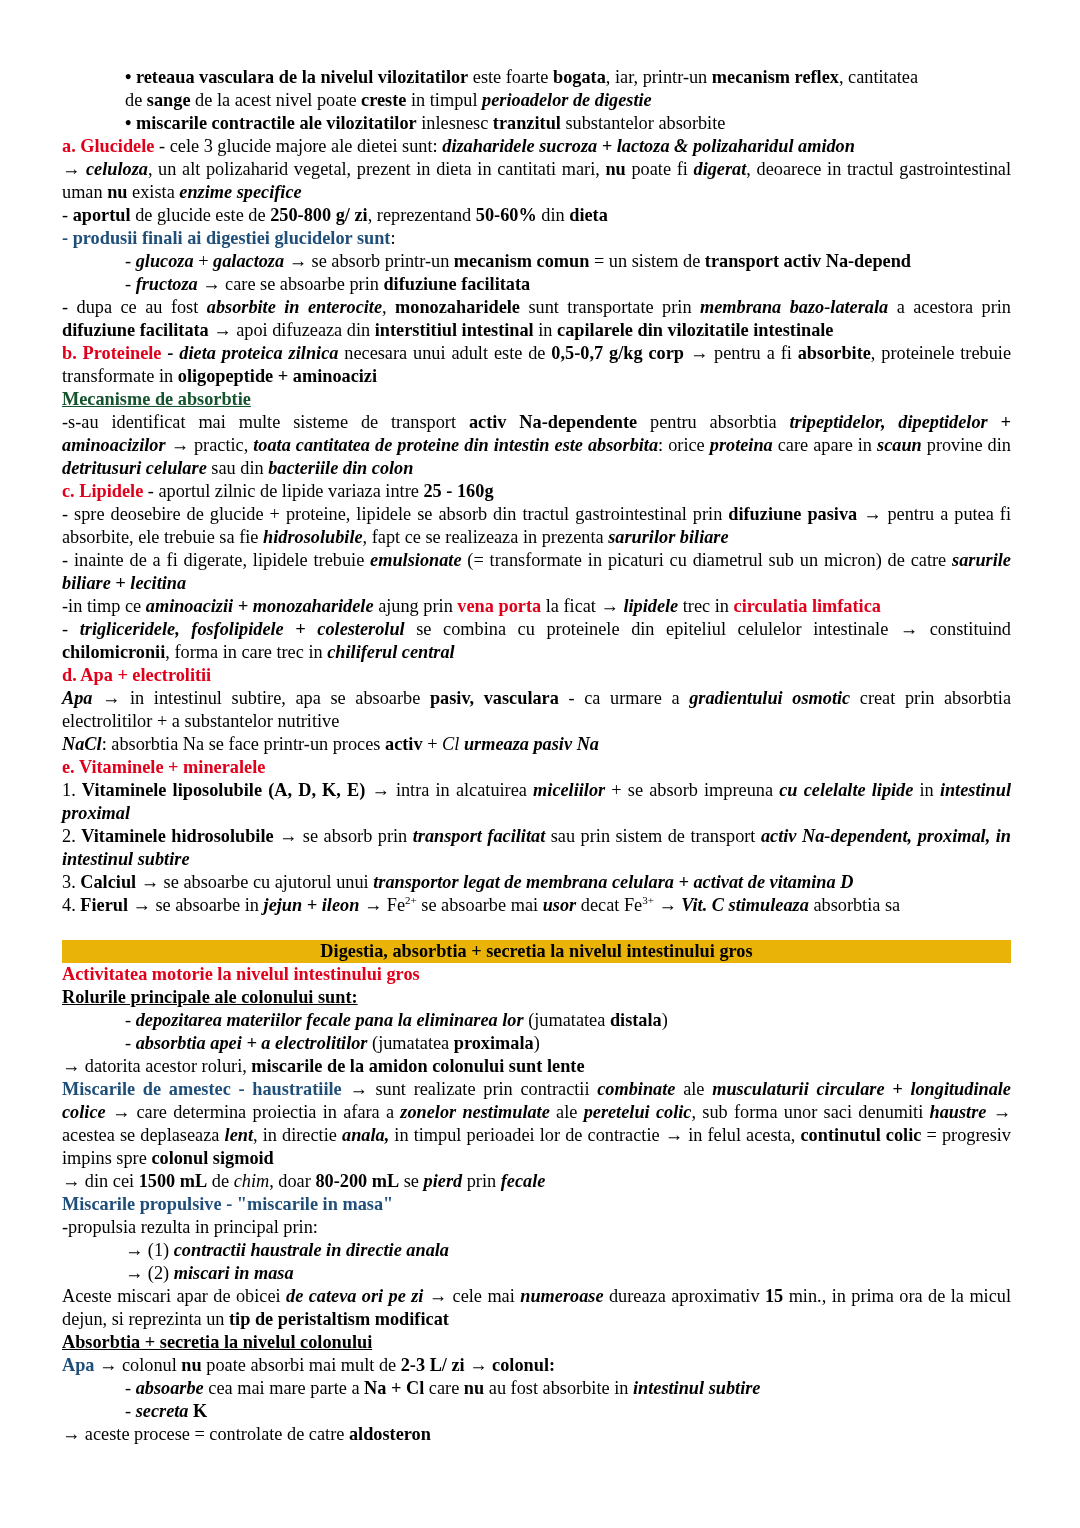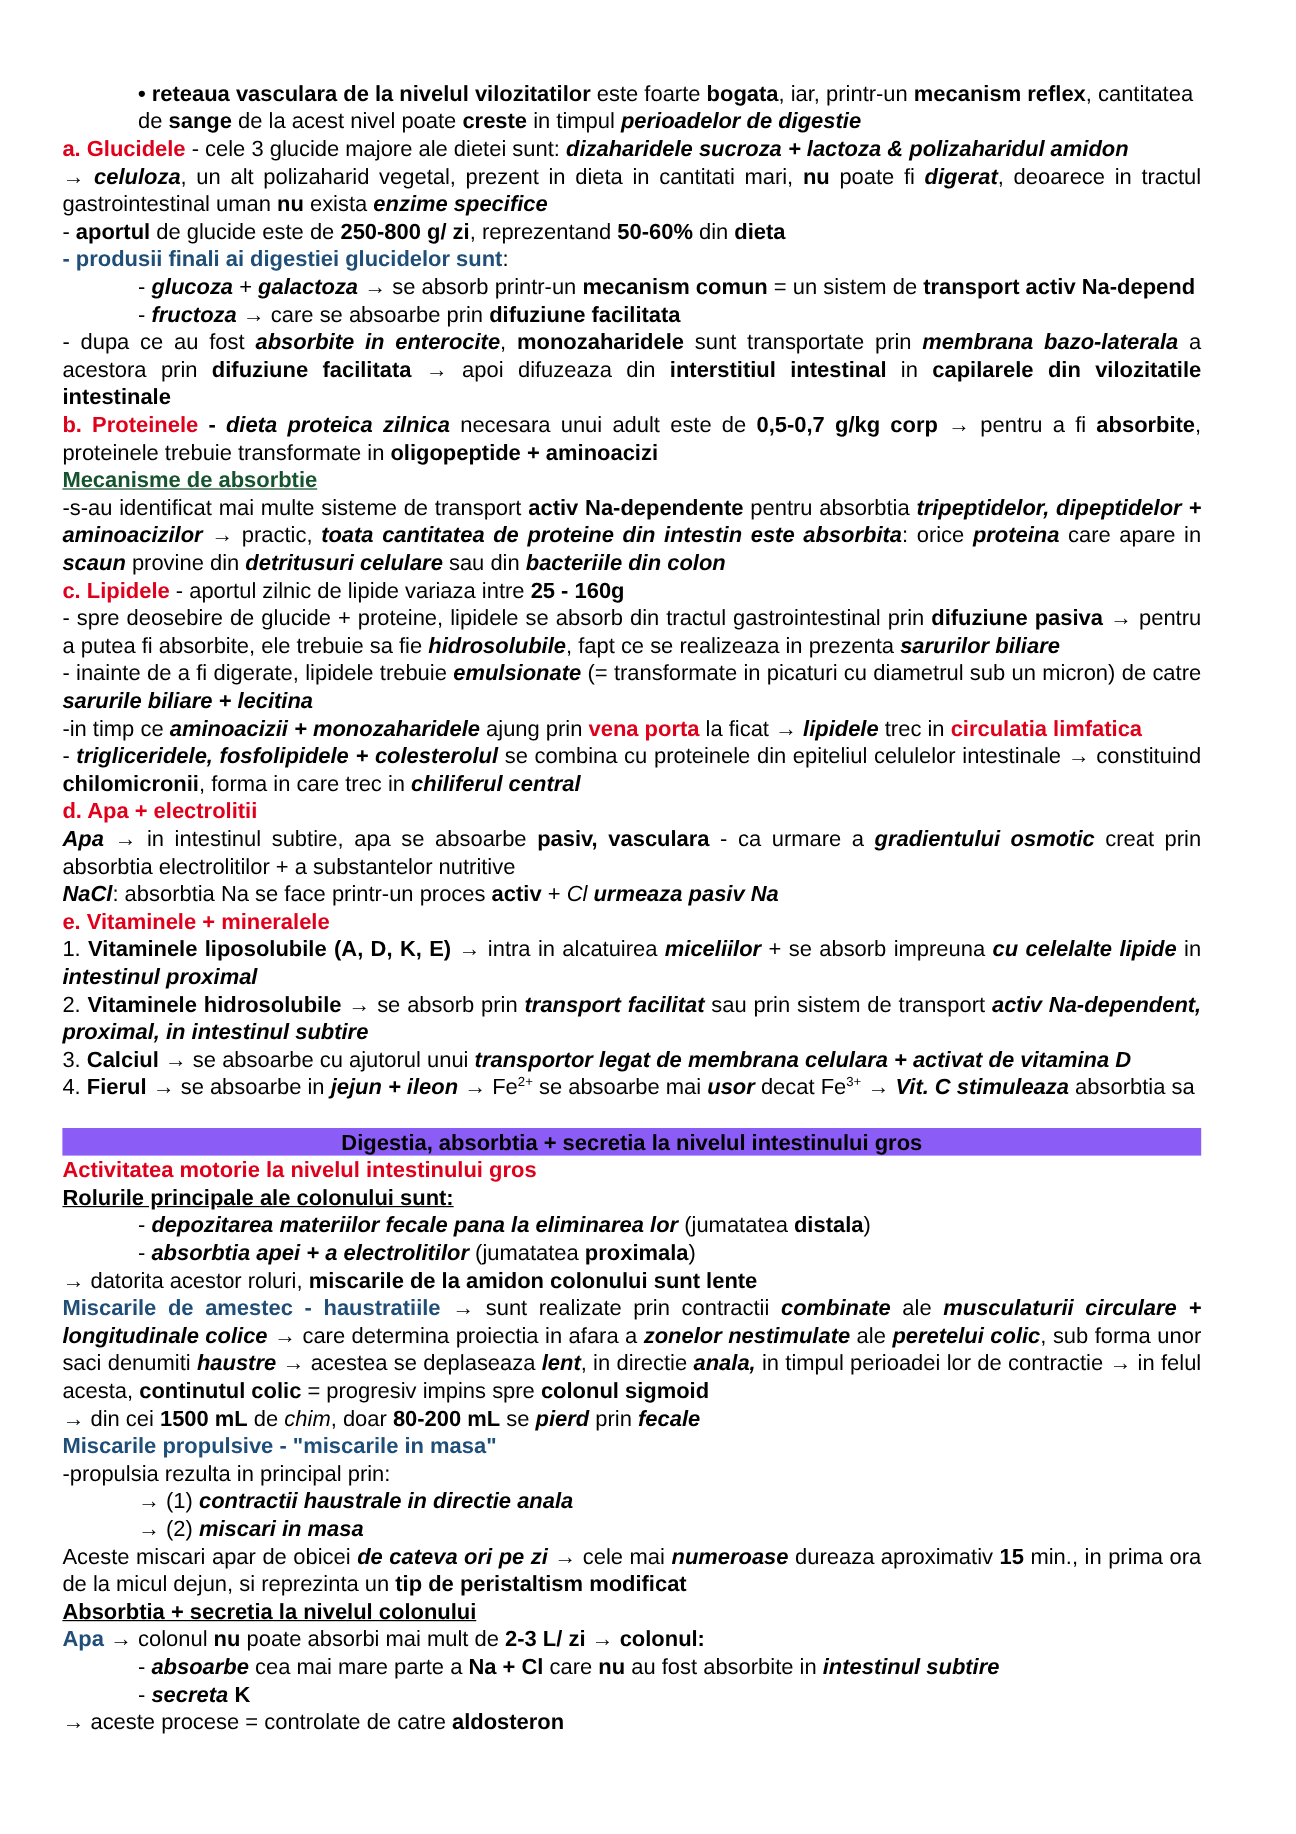--- a/index.html
+++ b/index.html
@@ -1,44 +1,45 @@
 <!DOCTYPE html>
 <html><head>
 <meta charset="utf-8">
 <style>
   html, body { margin: 0; padding: 0; background: #ffffff; }
   body { width: 1080px; height: 1528px; overflow: hidden; position: relative; }
   .page {
-    position: absolute; left: 52px; top: 66px; width: 949px;
-    font-family: Liberation Sans, sans-serif;
+    position: absolute; left: 62px; top: 66px; width: 949px;
+    font-family: Liberation Serif, serif;
     font-size: 18.3px; line-height: 23px; color: #000;
   }
   .ln { margin: 0; text-align: justify; }
   .ln.last { text-align: left; }
   .ind { padding-left: 63px; }
   .b { font-weight: bold; }
   .i { font-style: italic; }
   .bi { font-weight: bold; font-style: italic; }
   .red { color: #e0001b; font-weight: bold; }
   .blue { color: #1f4e79; font-weight: bold; text-align: center; }
   .ublue { color: #14532d; font-weight: bold; text-decoration: underline; }
   .ublack { font-weight: bold; text-decoration: underline; }
   .banner {
-    background: #8b5cf6; text-align: center; font-weight: bold;
+    background: #eab308; text-align: center; font-weight: bold;
     margin-top: 23px; height: 23px;
   }
   sup { font-size: 11px; line-height: 0; vertical-align: 7px; }
 </style>
 </head>
 <body>
 
 <div class="page">
 
   <p class="ln ind"><span class="b">• reteaua vasculara de la nivelul vilozitatilor</span><span>  este foarte </span><span class="b">bogata</span><span>, iar, printr-un </span><span class="b">mecanism reflex</span><span>, cantitatea</span></p>
   <p class="ln ind last"><span>de </span><span class="b">sange</span><span> de la acest nivel poate </span><span class="b">creste</span><span> in timpul </span><span class="bi">perioadelor de digestie</span></p>
+  <p class="ln ind last"><span class="b">• miscarile contractile ale vilozitatilor</span><span> inlesnesc </span><span class="b">tranzitul</span><span> substantelor absorbite</span></p>
 
   <p class="ln last"><span class="red">a. Glucidele</span><span><span> - cele 3 glucide majore ale dietei sunt: </span><span class="bi">dizaharidele sucroza + lactoza &amp; polizaharidul amidon</span></span></p>
   <p class="ln"><span>→ </span><span class="bi">celuloza</span><span>, un alt polizaharid vegetal, prezent in dieta in cantitati mari, </span><span class="b">nu</span><span> poate fi </span><span class="bi">digerat</span><span>, deoarece in tractul gastrointestinal uman </span><span class="b">nu</span><span> exista </span><span class="bi">enzime specifice</span></p>
   <p class="ln last"><span>- </span><span class="b">aportul</span><span> de glucide este de </span><span class="b">250-800 g/ zi</span><span>, reprezentand </span><span class="b">50-60%</span><span> din </span><span class="b">dieta</span></p>
   <p class="ln last"><span class="blue">- produsii finali ai digestiei glucidelor sunt</span><span>:</span></p>
   <p class="ln ind last"><span>- </span><span class="bi">glucoza</span><span> + </span><span class="bi">galactoza</span><span> → se absorb printr-un </span><span class="b">mecanism comun</span><span> = un sistem de </span><span class="b">transport activ Na-depend</span></p>
   <p class="ln ind last"><span>- </span><span class="bi">fructoza</span><span> → care se absoarbe prin </span><span class="b">difuziune facilitata</span></p>
   <p class="ln"><span>- dupa ce au fost </span><span class="bi">absorbite in enterocite</span><span>, </span><span class="b">monozaharidele</span><span> sunt transportate prin </span><span class="bi">membrana bazo-laterala</span><span> a acestora prin </span><span class="b">difuziune facilitata</span><span> → apoi difuzeaza din </span><span class="b">interstitiul intestinal</span><span> in </span><span class="b">capilarele din vilozitatile intestinale</span></p>
 
   <p class="ln"><span class="red">b. Proteinele</span><span><span class="b"> - </span><span class="bi">dieta proteica zilnica</span><span> necesara unui adult este de </span><span class="b">0,5-0,7 g/kg corp</span><span> → pentru a fi </span><span class="b">absorbite</span><span>, proteinele trebuie transformate in </span><span class="b">oligopeptide + aminoacizi</span></span></p>

